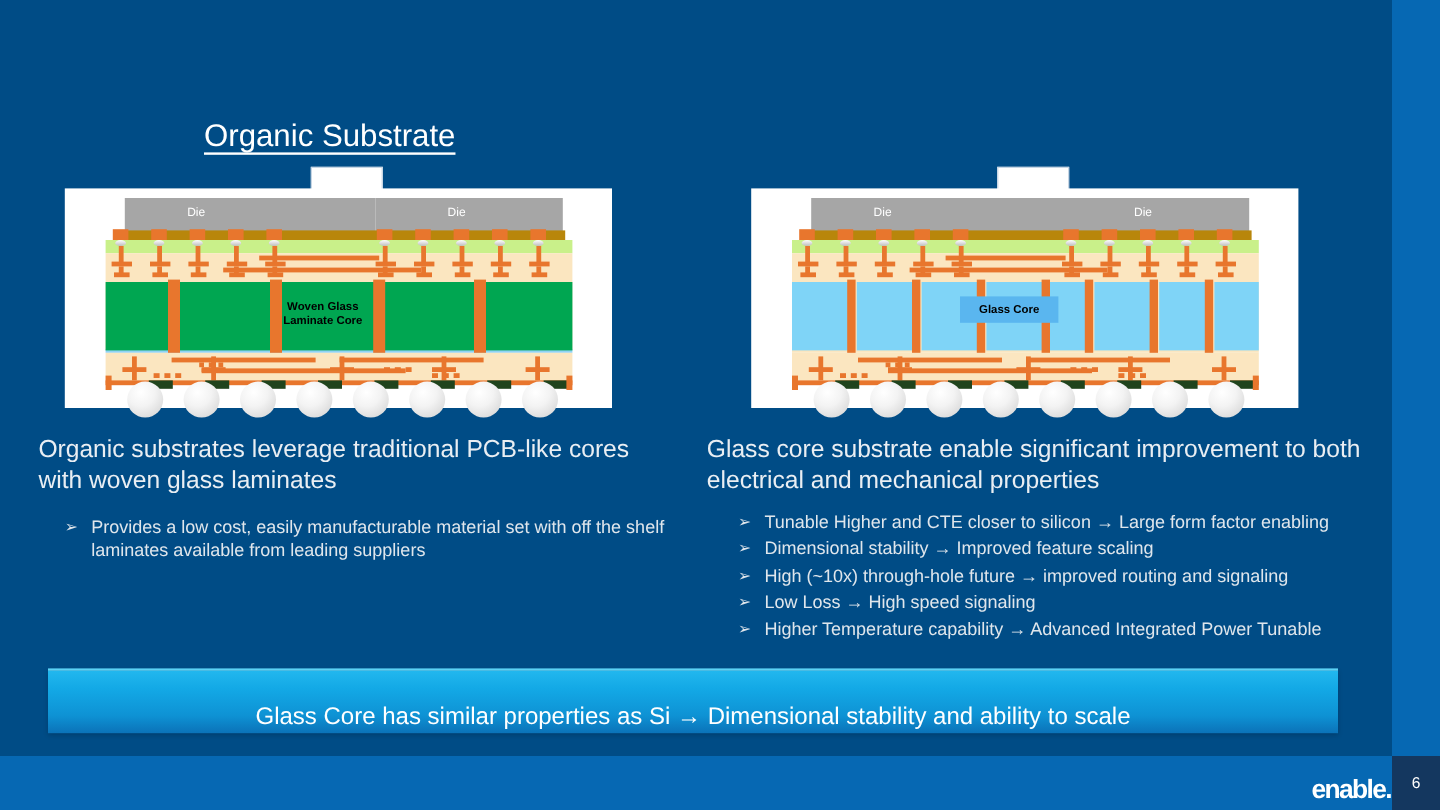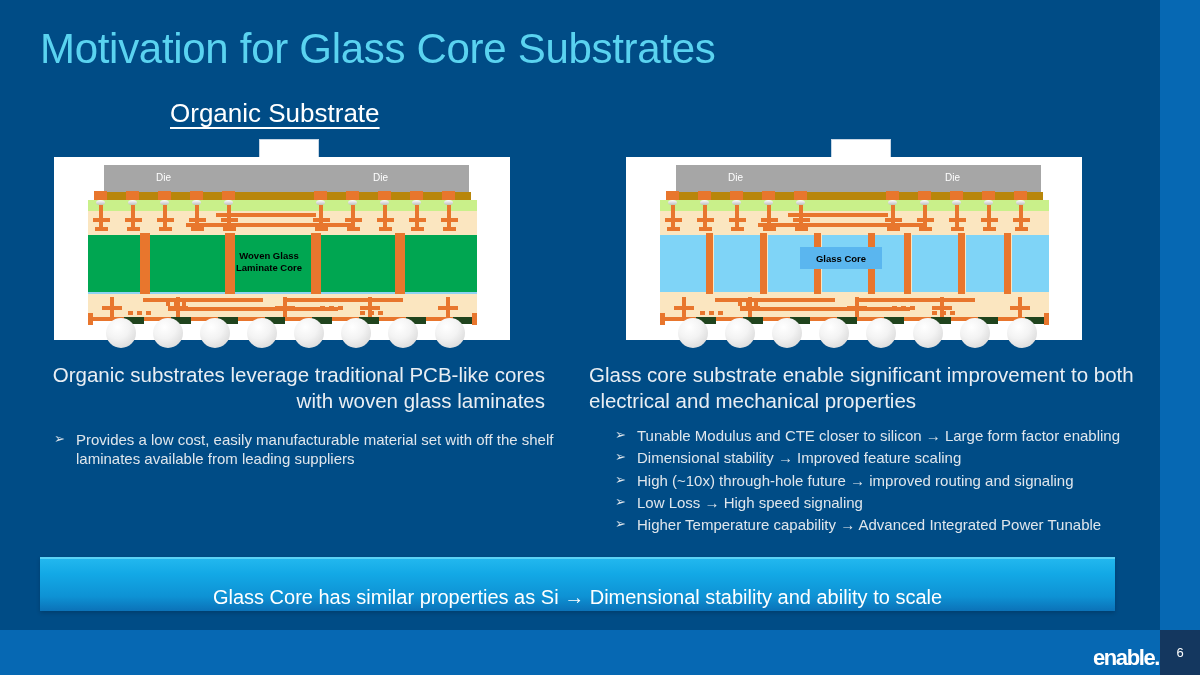--- a/index.html
+++ b/index.html
@@ -80,21 +80,21 @@
         background:radial-gradient(circle at 38% 30%,#ffffff 0%,#f3f3f3 42%,#cfcfcf 100%);}
 
   
   .core-label{position:absolute;font-size:9.5px;color:#000000;line-height:1.25;text-align:center;font-weight:700;}
   .glass-chip{position:absolute;background:#5ab6ef;}
 
   
   .lead{
     position:absolute;font-size:20.5px;color:#e9eef3;line-height:1.28;font-weight:400;
   }
-  .lead.left{left:15px;top:362px;width:530px;text-align:right;}
+  .lead.left{left:32px;top:362px;width:530px;}
   .lead.right{left:589px;top:362px;width:570px;}
 
   .bullets{position:absolute;}
   .bullets.left{left:54px;top:431px;width:505px;}
   .bullets.right{left:615px;top:427px;width:545px;}
   .bul{display:flex;gap:10px;color:#dfe6ec;font-size:15px;line-height:1.24;margin-bottom:3px;}
   .bullets.right .bul{font-size:15px;line-height:1.22;margin-bottom:4px;}
   .bul .mk{flex:0 0 auto;width:12px;color:#dfe6ec;font-size:13px;line-height:1.3;}
   .bul .tx{flex:1 1 auto;}
 
@@ -117,21 +117,20 @@
 </style>
 </head>
 <body>
 
 <div id="slide">
 
   <div class="right-strip"></div>
   <div class="bottom-band"></div>
   <div class="page-sq"></div>
 
-  <div class="title">Motivation for Glass Core Substrates</div>
 
   <div class="col-head left">Organic Substrate</div>
 
   <div class="notch left"></div>
   <div class="diagram left">
     <div class="inner">
       <div class="die d1"></div>
       <div class="die d2"></div>
       <div class="die-label l1">Die</div>
       <div class="die-label l2">Die</div>
@@ -427,21 +426,21 @@
   <div class="bullets left">
     <div class="bul">
       <span class="mk">➢</span>
       <span class="tx">Provides a low cost, easily manufacturable material set with off the shelf laminates available from leading suppliers</span>
     </div>
   </div>
 
   <div class="bullets right">
     <div class="bul">
       <span class="mk">➢</span>
-      <span class="tx">Tunable Modulus and CTE closer to silicon → Large form factor enabling</span>
+      <span class="tx">Tunable Higher and CTE closer to silicon → Large form factor enabling</span>
     </div>
     <div class="bul">
       <span class="mk">➢</span>
       <span class="tx">Dimensional stability → Improved feature scaling</span>
     </div>
     <div class="bul">
       <span class="mk">➢</span>
       <span class="tx">High (~10x) through-hole future → improved routing and signaling</span>
     </div>
     <div class="bul">

